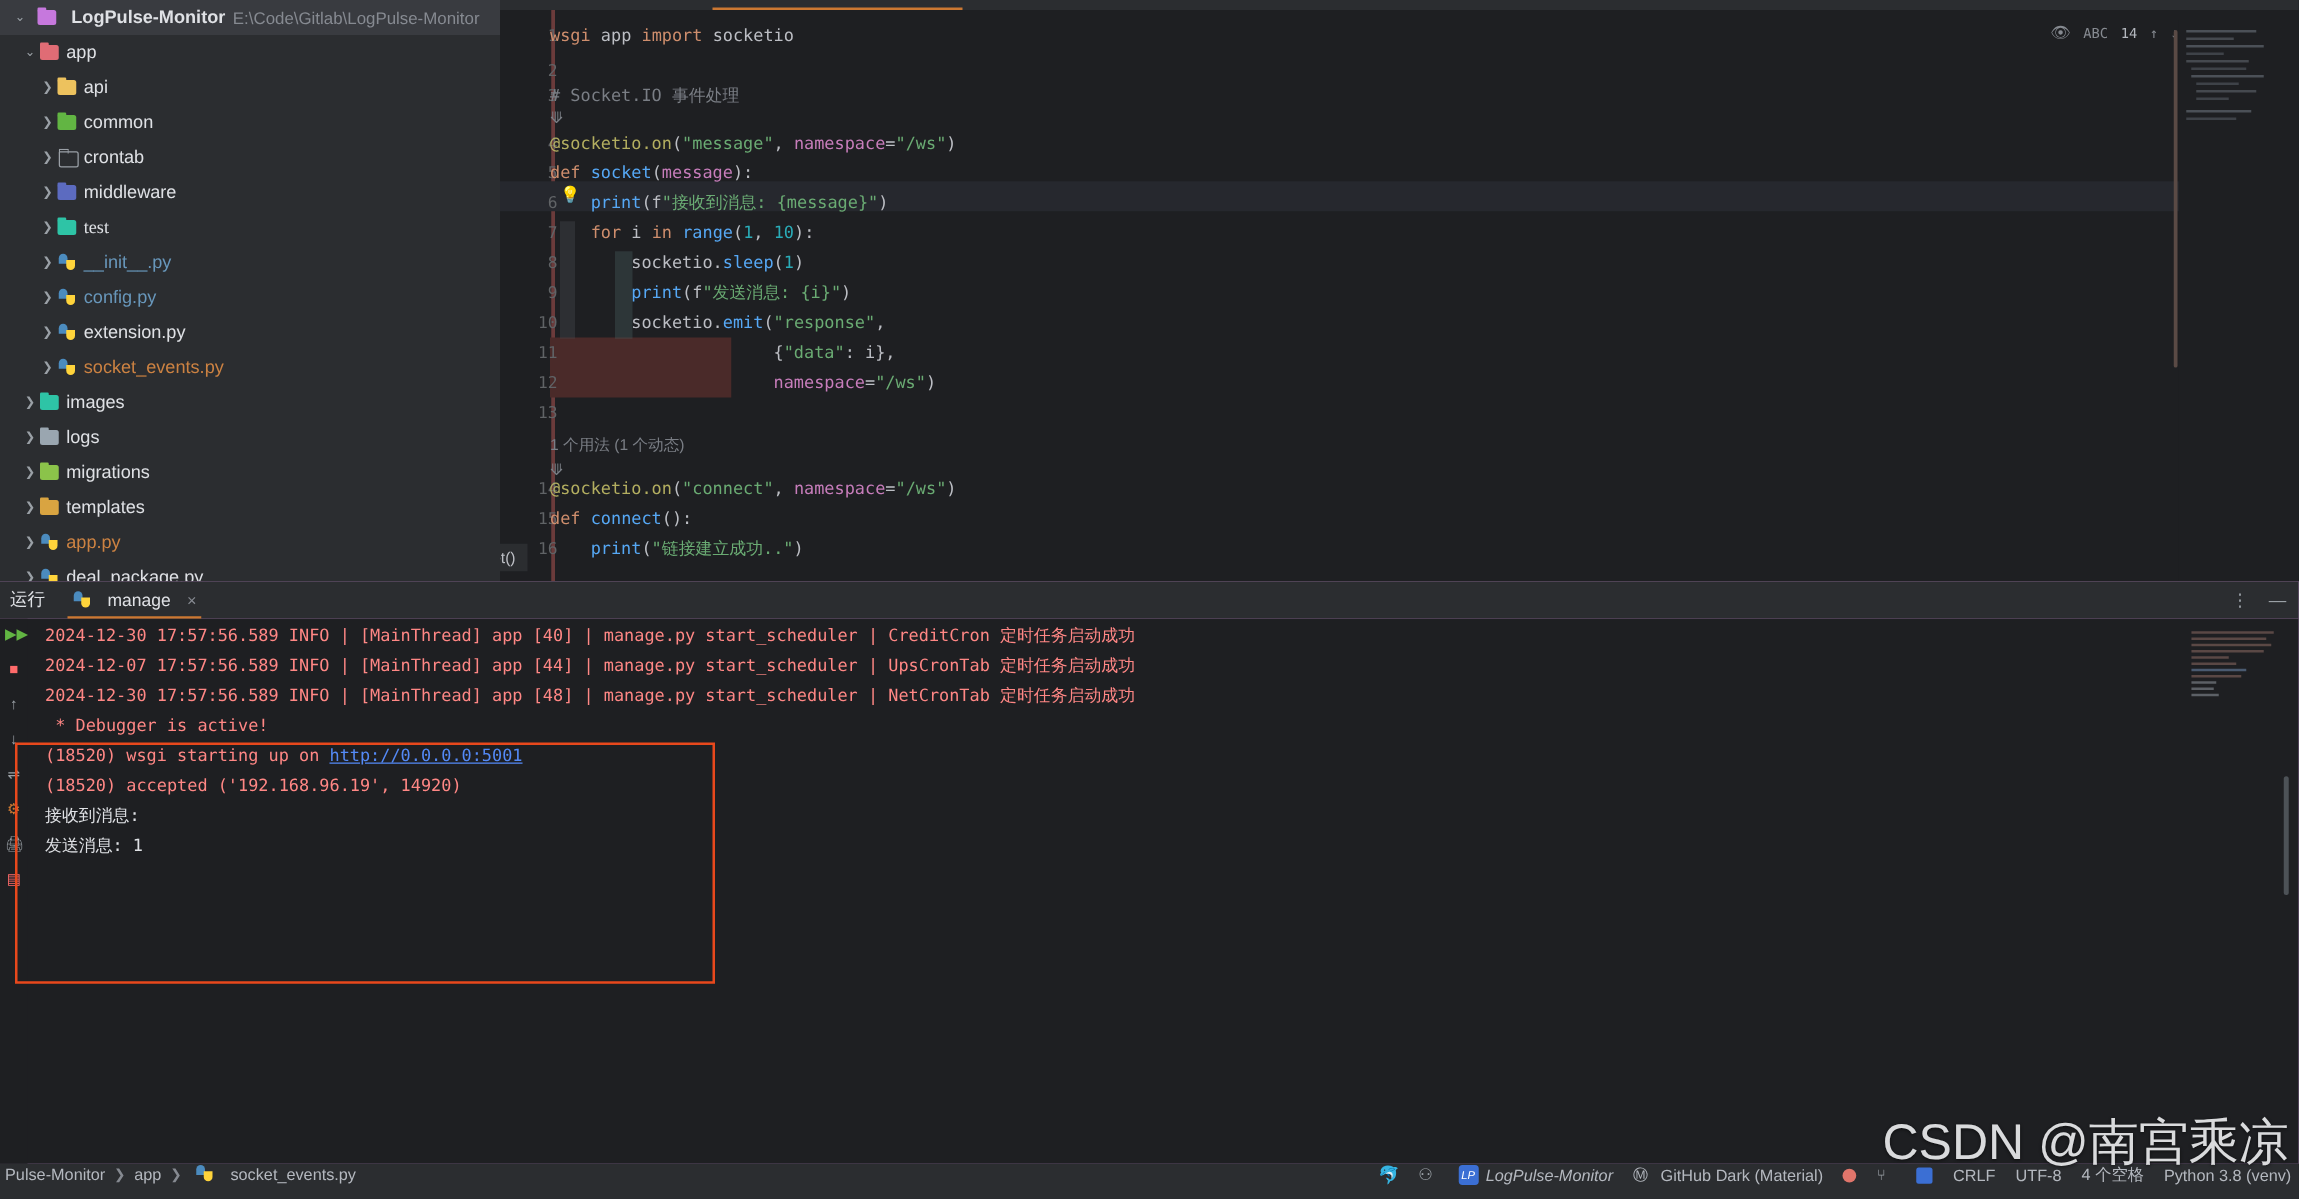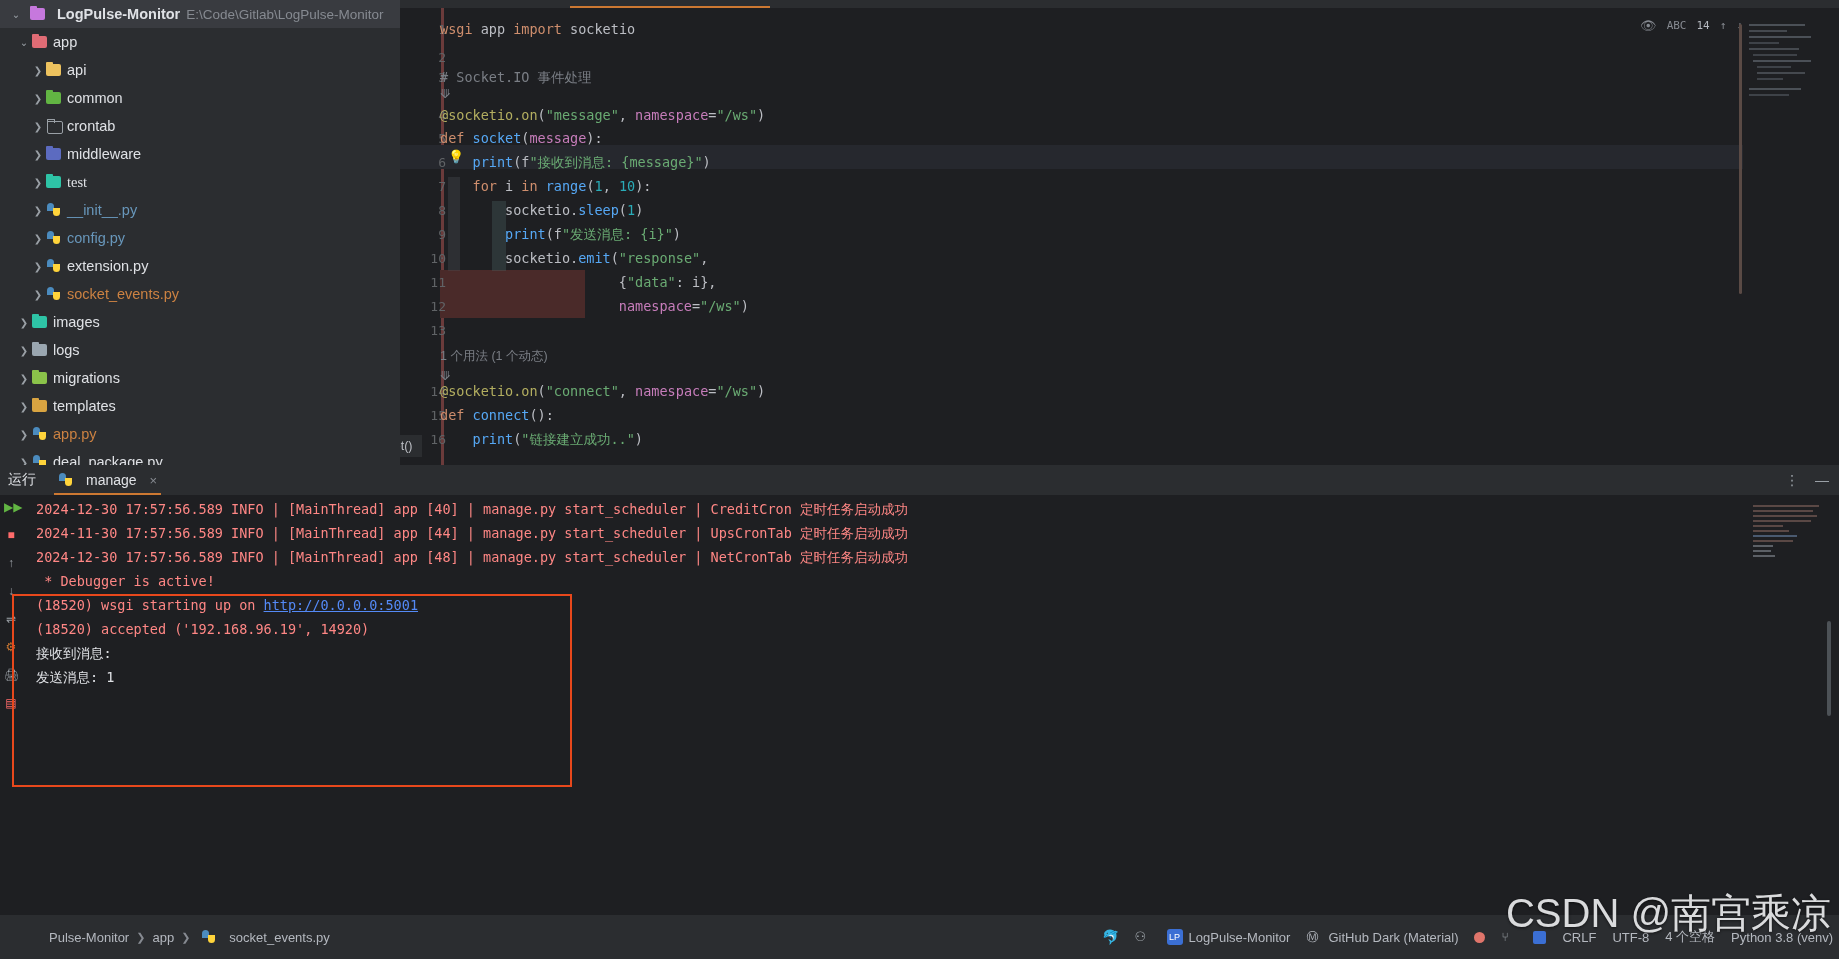--- a/index.html
+++ b/index.html
@@ -184,23 +184,23 @@
   .run-minimap{
     position:absolute; right:14px; top:8px; width:72px; height:108px; overflow:hidden;
   }
   .rmm-l{ position:absolute; height:2px; }
   .run-scroll{
     position:absolute; right:8px; top:126px; width:4px; height:95px; background:#4d5257; border-radius:2px;
   }
 
   
   .statusbar{
-    position:absolute; left:0; bottom:0; right:0; height:44px;
-    background:#2b2d30; display:flex; align-items:center;
-    font-size:13px; color:#b4b8bf;padding-left:45px;
+    position:absolute; left:0; bottom:0; right:0; height:28px;
+    background:#2b2d30; display:flex; align-items:flex-start;
+    font-size:13px; color:#b4b8bf;
   }
   .sb-left{ display:flex; align-items:center; gap:7px; padding-left:4px; }
   .sb-right{
     position:absolute; right:6px; display:flex; align-items:center; gap:16px;
   }
   .crumb-sep{ color:#868a91; font-size:11px; }
   .sb-ic{ width:16px; height:16px; display:inline-block; position:relative; }
 
   .wm{
     position:absolute; right:8px; bottom:18px;
@@ -423,21 +423,21 @@
         <span class="tbtn">↓</span>
         <span class="tbtn">⇌</span>
         <span class="tbtn" style="color:#cc7832;">⚙</span>
         <span class="tbtn">🖨</span>
         <span class="tbtn" style="color:#ff6b6b;">▤</span>
       </div>
 
       <div class="console">
         <div id="console-lines">
             <div class="cline">2024-12-30 17:57:56.589 INFO | [MainThread] app [40] | manage.py start_scheduler | CreditCron 定时任务启动成功</div>
-            <div class="cline">2024-11-30 17:57:56.589 INFO | [MainThread] app [44] | manage.py start_scheduler | UpsCronTab 定时任务启动成功</div>
+            <div class="cline">2024-12-07 17:57:56.589 INFO | [MainThread] app [44] | manage.py start_scheduler | UpsCronTab 定时任务启动成功</div>
             <div class="cline">2024-12-30 17:57:56.589 INFO | [MainThread] app [48] | manage.py start_scheduler | NetCronTab 定时任务启动成功</div>
             <div class="cline"> * Debugger is active!</div>
             <div class="cline">(18520) wsgi starting up on <span class="clink">http://0.0.0.0:5001</span></div>
             <div class="cline">(18520) accepted ('192.168.96.19', 14920)</div>
             <div class="cline w">接收到消息: </div>
             <div class="cline w">发送消息: 1</div>
           </div>
       </div>
 
       <div class="red-box"></div>
@@ -465,21 +465,21 @@
       <span class="crumb-sep">❯</span>
       <span>app</span>
       <span class="crumb-sep">❯</span>
       <span class="ic py" style="margin-left:4px;"></span>
       <span>socket_events.py</span>
     </div>
 
     <div class="sb-right">
       <span class="sb-ic" style="color:#42b0c8;font-size:14px;">🐬</span>
       <span class="sb-ic" style="color:#9aa0a6;font-size:13px;">⚇</span>
-      <span style="display:flex;align-items:center;gap:6px;">
+      <span style="display:flex;align-items:center;gap:6px;font-style:italic;">
         <span class="sb-ic" style="background:#3b6fd4;border-radius:3px;color:#fff;font-size:9px;line-height:16px;text-align:center;">LP</span>
         <span>LogPulse-Monitor</span>
       </span>
       <span style="display:flex;align-items:center;gap:6px;">
         <span class="sb-ic" style="font-size:12px;line-height:16px;">Ⓜ</span>
         <span>GitHub Dark (Material)</span>
       </span>
       <span class="sb-ic" style="background:#e0756b;border-radius:50%;width:11px;height:11px;"></span>
       <span class="sb-ic" style="font-size:12px;line-height:16px;color:#9aa0a6;">⑂</span>
       <span class="sb-ic" style="background:#3b6fd4;width:13px;height:13px;border-radius:2px;"></span>

